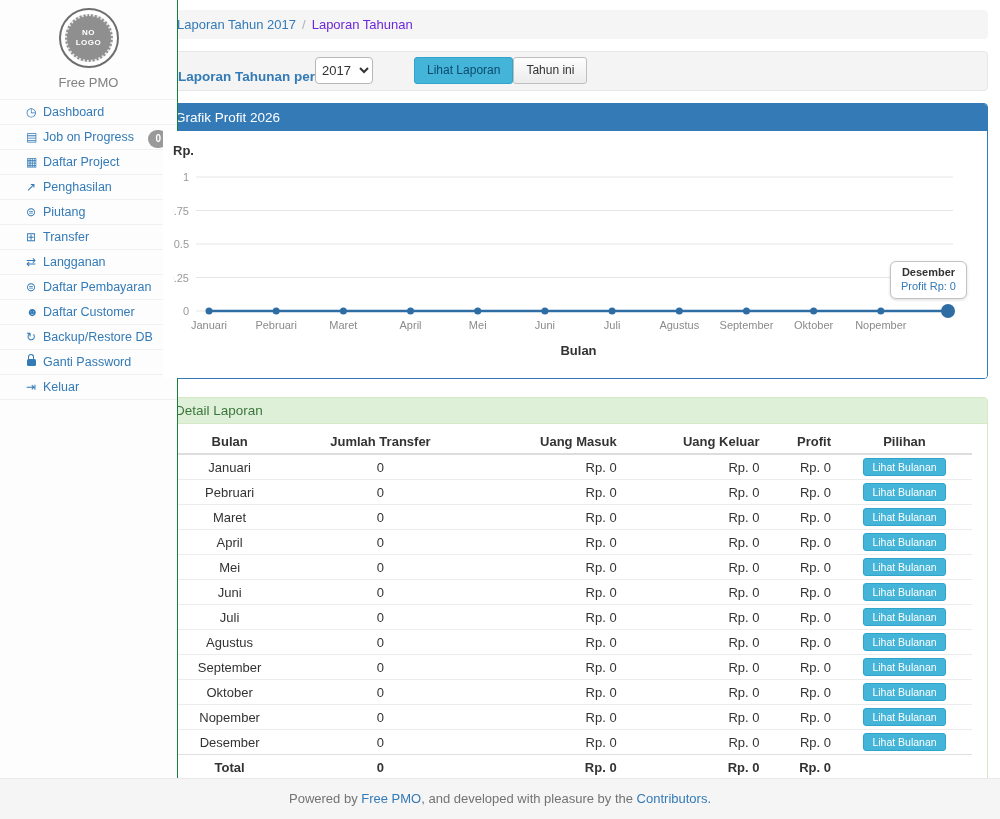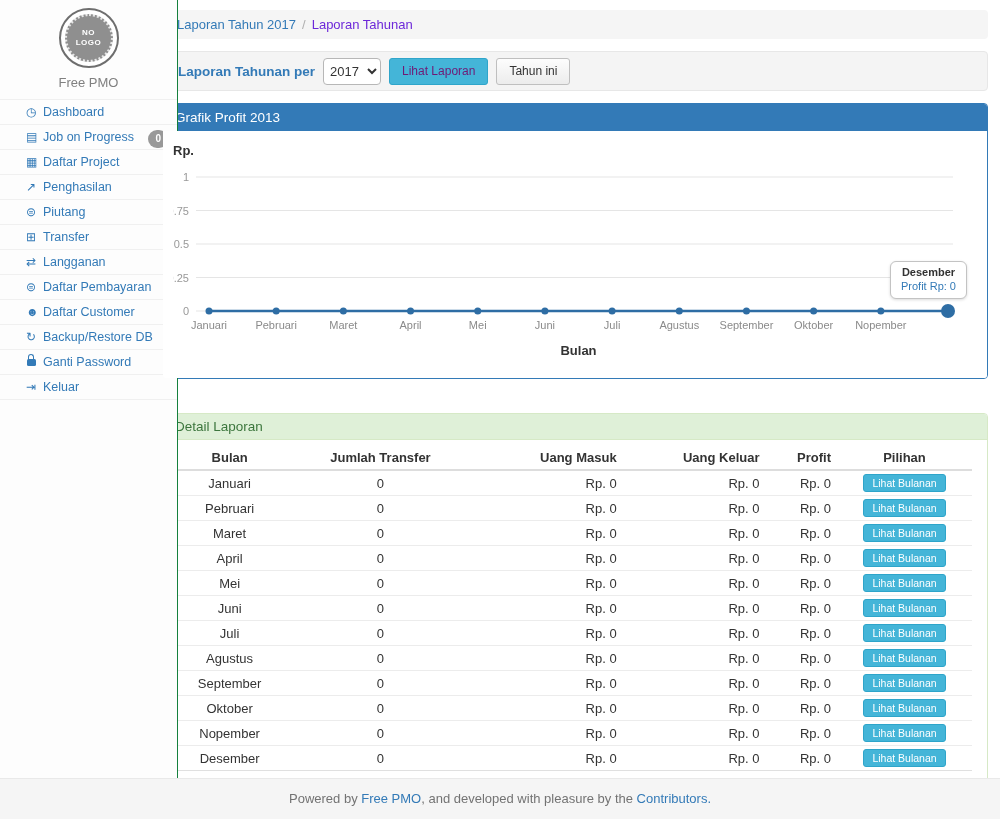--- a/index.html
+++ b/index.html
@@ -32,45 +32,45 @@
               border:1.5px solid #337ab7; border-bottom:none; border-radius:4px 4px 0 0; }
 
   
   .main { margin-left:151px; padding:10px 12px 0 11px; }
   .breadcrumb { background:#f5f5f5; border-radius:4px; padding:7px 15px; font-size:13px; }
   .breadcrumb a { color:#337ab7; text-decoration:none; cursor:pointer; }
   .crumb-sep { color:#b0b0b0; margin:0 6px; }
   .crumb-current { color:#6d28d9; }
 
   .report-form { margin-top:12px; background:#f4f4f4; border:1px solid #e7e7e7; border-radius:4px;
-                 padding:6px 15px; display:flex; align-items:center; gap:8px; height:40px; }
+                 padding:6px 15px; display:flex; align-items:flex-end; gap:0; height:40px; }
   .form-label { color:#337ab7; font-weight:bold; font-size:13.5px; }
   .year-select { height:27px; width:58px; border:1px solid #b7b7b7; border-radius:4px;
                  background:#fff; font-size:13px; font-family:inherit; color:#333; padding:2px 2px; }
   .btn { display:inline-block; border-radius:3px; font-size:12px; padding:5px 12px;
          cursor:pointer; line-height:15px; border:1px solid transparent; font-family:inherit; }
-  .btn-info { background:#44b5d8; border-color:#2fa5ca; color:#701a75; }
+  .btn-info { background:#44b5d8; border-color:#2fa5ca; color:#0c4a6e;margin-left:41px; }
   .btn-default { background:#f6f6f6; border-color:#bfbfbf; color:#333;
                  background:linear-gradient(#fdfdfd,#ececec); }
 
   
   .panel { border-radius:4px; }
   .panel-chart { margin-top:12px; border:1px solid #337ab7; }
   .panel-chart-heading { background:#337ab7; color:#fff; padding:6px 12px; font-size:13.5px;
                          border-radius:3px 3px 0 0; }
   .panel-chart-body { position:relative; background:#fff; padding:12px 10px; border-radius:0 0 3px 3px; }
   .y-axis-title { font-weight:bold; font-size:13px; color:#333; height:20px; }
   .chart-tooltip { position:absolute; top:130px; right:20px; background:#fff;
                    border:1px solid #c3c3c3; border-radius:6px; padding:4px 10px 6px;
                    text-align:center; box-shadow:0 1px 3px rgba(0,0,0,.15); }
   .tip-title { display:block; font-weight:bold; font-size:11px; color:#333; }
   .tip-value { display:block; font-size:11px; color:#337ab7; margin-top:2px; }
 
   
-  .panel-success { margin-top:34px; border:1px solid #d6e9c6; }
+  .panel-success { margin-top:18px; border:1px solid #d6e9c6; }
   .panel-success-heading { background:#dff0d8; color:#3c763d; padding:5px 12px; font-size:13.5px;
                            border-bottom:1px solid #d6e9c6; border-radius:3px 3px 0 0; }
   .panel-success-body { background:#fff; padding:6px 15px 8px; border-radius:0 0 3px 3px; }
   table.detail { width:100%; border-collapse:collapse; font-size:13px; }
   table.detail th { padding:4px 6px; border-bottom:2px solid #ddd; font-weight:bold; }
   table.detail td { padding:3px 6px; border-top:1px solid #ececec; }
   table.detail tr:first-child td { border-top:none; }
   .al-c { text-align:center; } .al-r { text-align:right; }
   .btn-row { background:#44b5d8; border:1px solid #2fa5ca; color:#fff; font-size:10.5px;
              border-radius:3px; padding:2px 8px; cursor:pointer; font-family:inherit; }
@@ -122,21 +122,21 @@
     <div class="report-form">
       <span class="form-label">Laporan Tahunan per</span>
       <select class="year-select">
         <option>2017</option>
       </select>
       <button class="btn btn-info">Lihat Laporan</button>
       <button class="btn btn-default">Tahun ini</button>
     </div>
 
     <div class="panel panel-chart">
-      <div class="panel-chart-heading">Grafik Profit 2013</div>
+      <div class="panel-chart-heading">Grafik Profit 2026</div>
       <div class="panel-chart-body">
         <div class="y-axis-title">Rp.</div>
         <svg id="profit-chart" width="800" height="200">
             <line x1="23" y1="148" x2="780" y2="148" stroke="#e5e5e5" stroke-width="1"></line>
             <text x="16" y="152" text-anchor="end" font-size="11" fill="#999999">0</text>
             <line x1="23" y1="114.5" x2="780" y2="114.5" stroke="#e5e5e5" stroke-width="1"></line>
             <text x="16" y="118.5" text-anchor="end" font-size="11" fill="#999999">0.25</text>
             <line x1="23" y1="81" x2="780" y2="81" stroke="#e5e5e5" stroke-width="1"></line>
             <text x="16" y="85" text-anchor="end" font-size="11" fill="#999999">0.5</text>
             <line x1="23" y1="47.5" x2="780" y2="47.5" stroke="#e5e5e5" stroke-width="1"></line>

